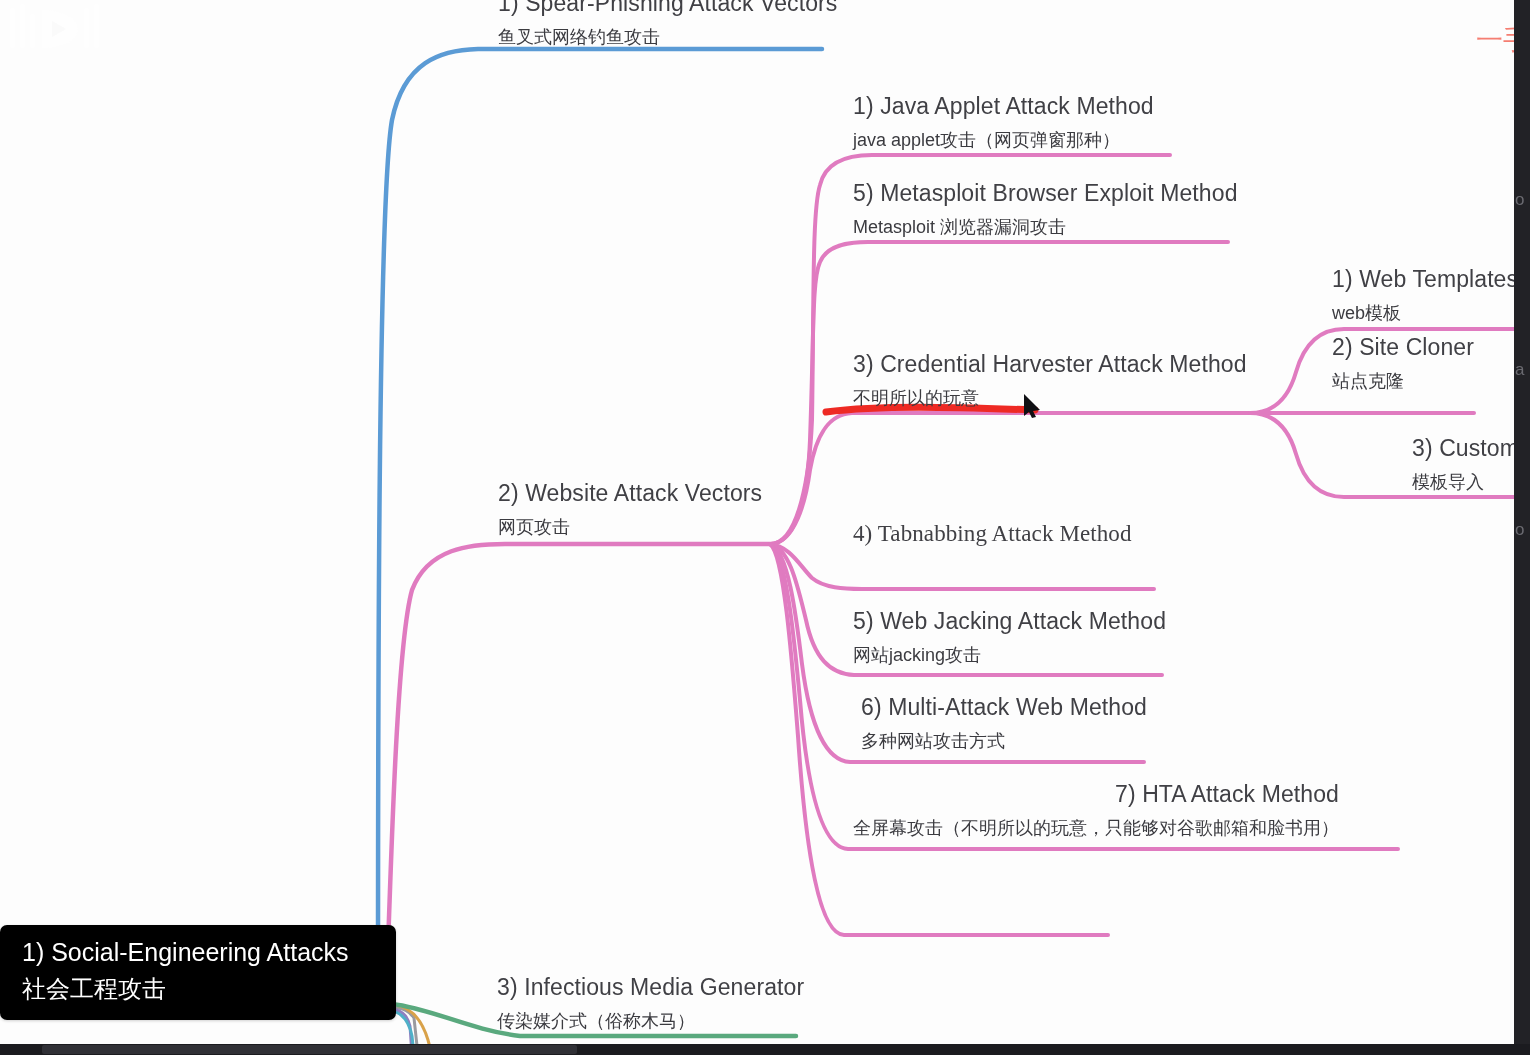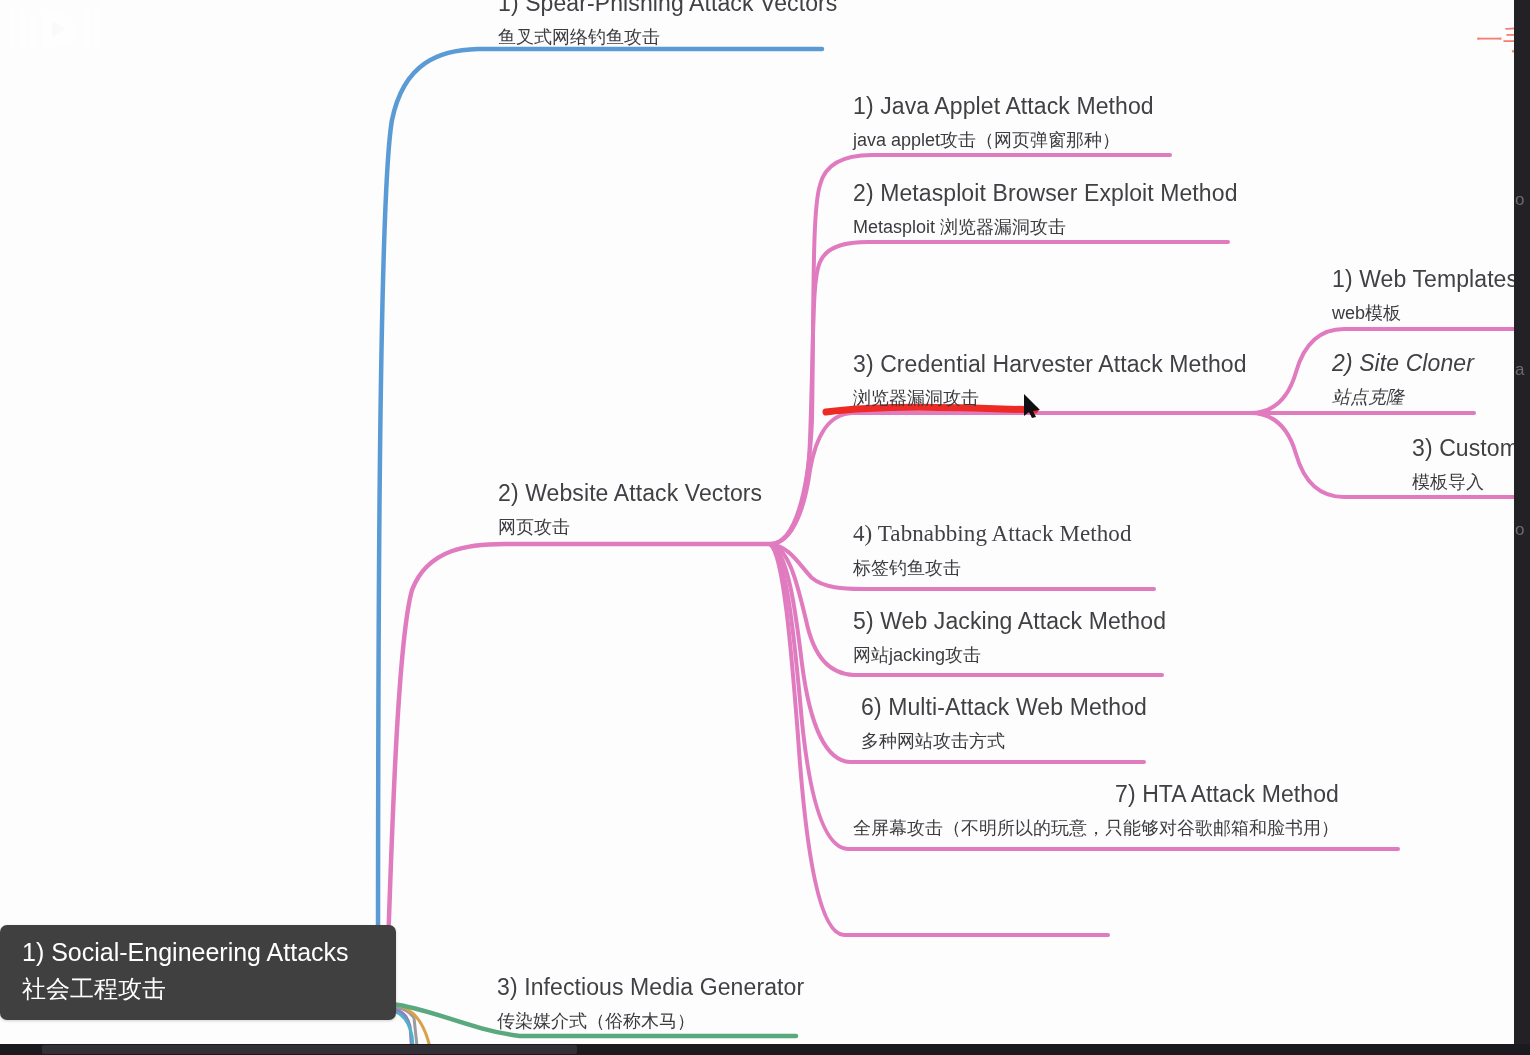--- a/index.html
+++ b/index.html
@@ -38,21 +38,21 @@
     line-height: 34px;
     color: #3b3b40;
   }
   
   #root-node {
     position: absolute;
     left: 0px;
     top: 925px;
     width: 396px;
     height: 95px;
-    background: #404040;
+    background: #000000;
     border-radius: 7px;
     box-shadow: 0 1px 3px rgba(0,0,0,0.18);
   }
   #root-node .en,
   #root-node .zh {
     color: #ffffff;
     padding-left: 22px;
   }
   #root-node .en {
     font-size: 25px;
@@ -201,32 +201,31 @@
     <div class="en">3) Infectious Media Generator</div>
     <div class="zh">传染媒介式（俗称木马）</div>
   </div>
 
   <div class="node" style="left:853px; top:89px;">
     <div class="en">1) Java Applet Attack Method</div>
     <div class="zh">java applet攻击（网页弹窗那种）</div>
   </div>
 
   <div class="node" style="left:853px; top:176px;">
-    <div class="en">2) Metasploit Browser Exploit Method</div>
+    <div class="en">5) Metasploit Browser Exploit Method</div>
     <div class="zh">Metasploit 浏览器漏洞攻击</div>
   </div>
 
   <div class="node" style="left:853px; top:347px;">
     <div class="en">3) Credential Harvester Attack Method</div>
-    <div class="zh">浏览器漏洞攻击</div>
+    <div class="zh">不明所以的玩意</div>
   </div>
 
   <div class="node" style="left:853px; top:517px;font-family:Liberation Serif, serif;">
     <div class="en">4) Tabnabbing Attack Method</div>
-    <div class="zh">标签钓鱼攻击</div>
   </div>
 
   <div class="node" style="left:853px; top:604px;">
     <div class="en">5) Web Jacking Attack Method</div>
     <div class="zh">网站jacking攻击</div>
   </div>
 
   <div class="node" style="left:853px; top:690px;margin-left:8px;">
     <div class="en">6) Multi-Attack Web Method</div>
     <div class="zh">多种网站攻击方式</div>
@@ -236,21 +235,21 @@
     <div class="en">7) HTA Attack Method</div>
     <div class="zh">全屏幕攻击（不明所以的玩意，只能够对谷歌邮箱和脸书用）</div>
   </div>
 
 
   <div class="node" style="left:1332px; top:262px;">
     <div class="en">1) Web Templates</div>
     <div class="zh">web模板</div>
   </div>
 
-  <div class="node" style="left:1332px; top:346px;font-style:italic;">
+  <div class="node" style="left:1332px; top:330px;">
     <div class="en">2) Site Cloner</div>
     <div class="zh">站点克隆</div>
   </div>
 
   <div class="node" style="left:1412px; top:431px;">
     <div class="en">3) Custom Import</div>
     <div class="zh">模板导入</div>
   </div>
 
 

